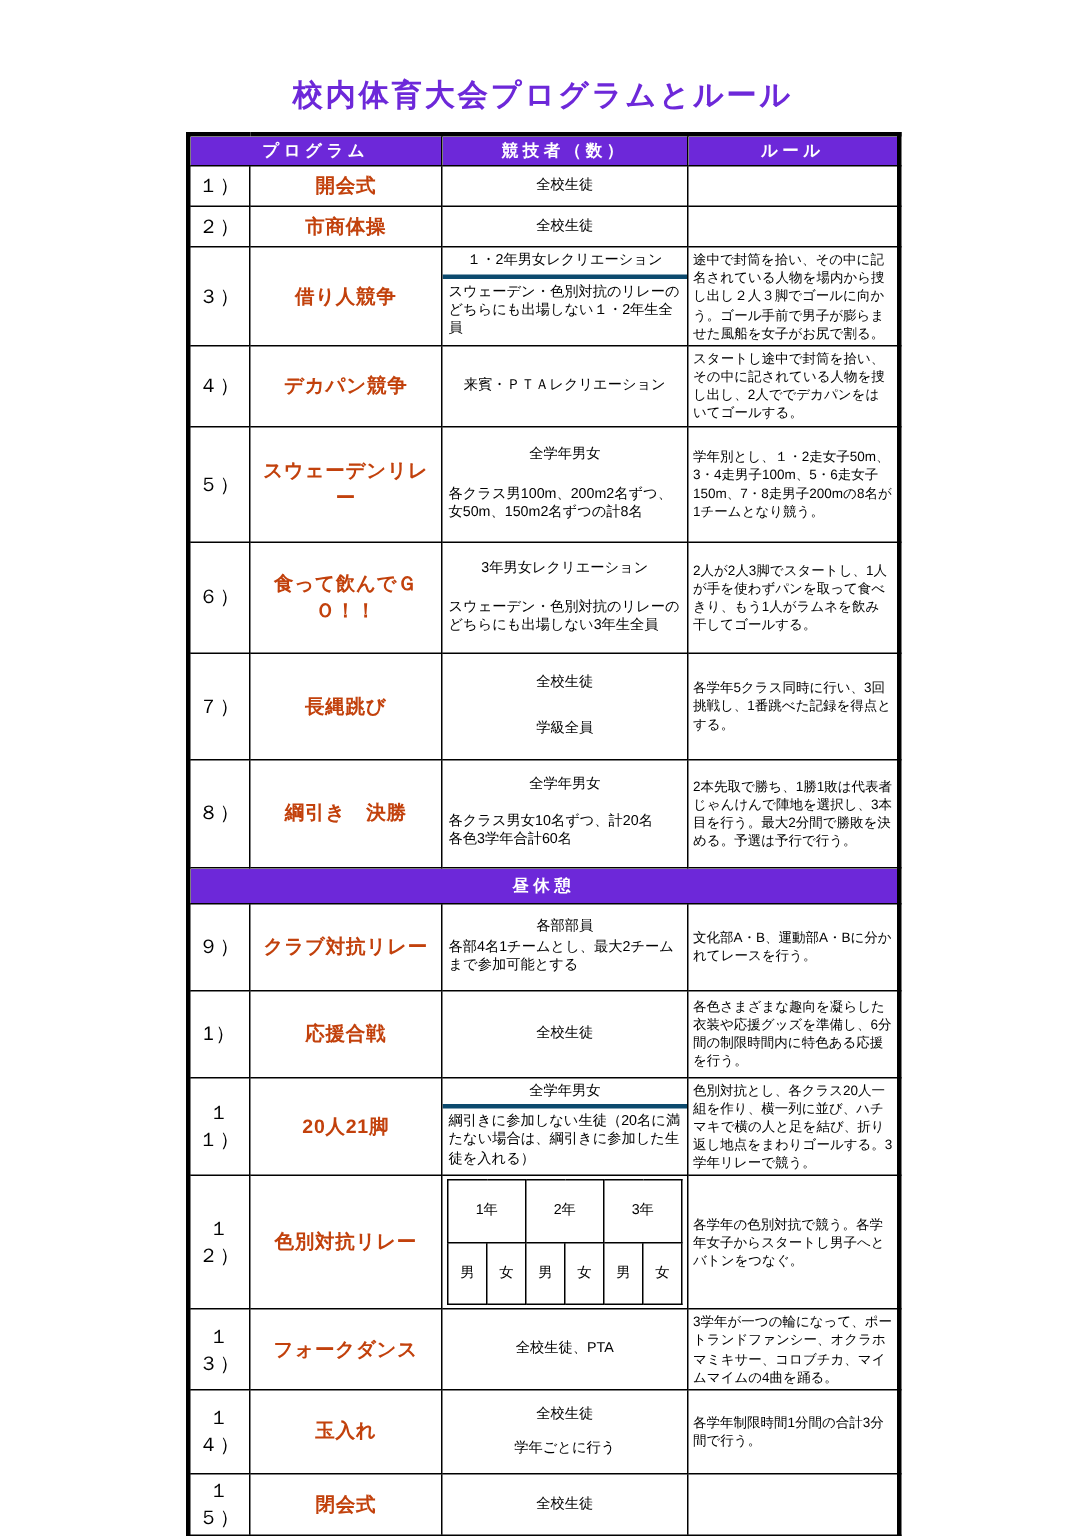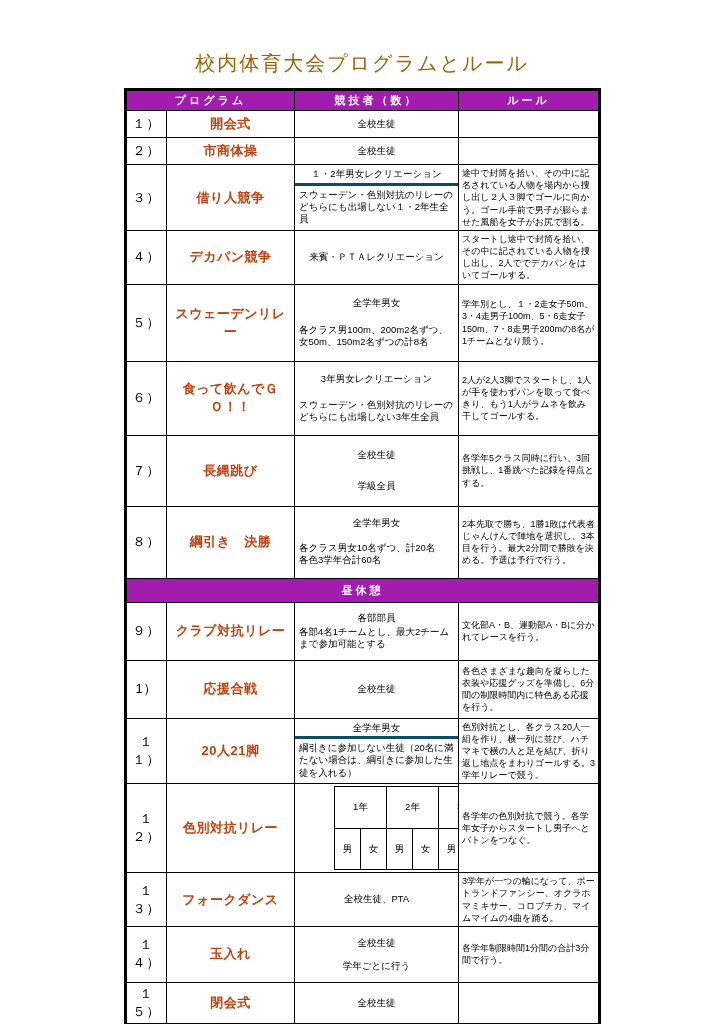--- a/index.html
+++ b/index.html
@@ -4,43 +4,43 @@
 <style>
   html,body{margin:0;padding:0;}
   body{
     width:724px;height:1024px;background:#ffffff;
     font-family:"Liberation Sans","DejaVu Sans",sans-serif;
     color:#1a1a1a;
   }
   .page{position:relative;width:724px;height:1024px;overflow:hidden;}
   .doc-title{
     position:absolute;top:50px;left:0;width:724px;
-    text-align:center;font-size:20px;font-weight:normal;letter-spacing:2px;
-    color:#a16207;
+    text-align:center;font-size:20px;font-weight:bold;letter-spacing:2px;
+    color:#6d28d9;
   }
   table.main{
     position:absolute;left:124px;top:88px;width:474px;
     border-collapse:collapse;table-layout:fixed;
     border:3px solid #000;
   }
   table.main td{
     border:1px solid #000;
     vertical-align:middle;
     box-sizing:border-box;
     padding:2px 3px;
     overflow:hidden;
   }
   
   col.c-no{width:41px;}
   col.c-name{width:128px;}
   col.c-comp{width:164px;}
   col.c-rule{width:141px;}
   
   td.band{
-    background:#a21caf;color:#ffffff;text-align:center;
+    background:#6d28d9;color:#ffffff;text-align:center;
     font-size:11px;font-weight:bold;letter-spacing:3px;
     height:20px;padding:1px 2px;
   }
   
   tr.r1 td{height:27px;} tr.r2 td{height:27px;} tr.r3 td{height:66px;}
   tr.r4 td{height:40px;} tr.r5 td{height:77px;} tr.r6 td{height:74px;}
   tr.r7 td{height:71px;} tr.r8 td{height:72px;} tr.rbreak td{height:24px;font-family:Liberation Mono, monospace;}
   tr.r9 td{height:58px;} tr.r10 td{height:58px;} tr.r11 td{height:60px;}
   tr.r12 td{height:87px;} tr.r13 td{height:39px;} tr.r14 td{height:56px;}
   tr.r15 td{height:34px;}
@@ -66,21 +66,21 @@
   tr.r5 .stack{height:73px;} tr.r6 .stack{height:70px;}
   tr.r7 .stack{height:67px;} tr.r8 .stack{height:68px;}
   tr.r9 .stack{height:54px;justify-content:center;gap:2px;}
   tr.r14 .stack{height:52px;}
   .stack .center-line{text-align:center;}
   .stack .left-block{text-align:left;white-space:pre-line;}
   
   td.grades-cell{padding:1px 4px;}
   table.grades{
     width:100%;height:84px;border-collapse:collapse;table-layout:fixed;
-    font-size:9.5px;text-align:center;color:#000;margin-left:36px;
+    font-size:9.5px;text-align:center;color:#000;
   }
   table.grades td{border:1px solid #000;padding:0;}
   tr.g-head td{height:15px;}
   tr.g-gender td{height:15px;}
   tr.g-count td{height:52px;vertical-align:middle;}
   .cnt{margin-bottom:9px;}
   
   td.rule{
     font-size:9px;text-align:left;line-height:1.35;color:#000;
     vertical-align:middle;padding:2px 3px;

